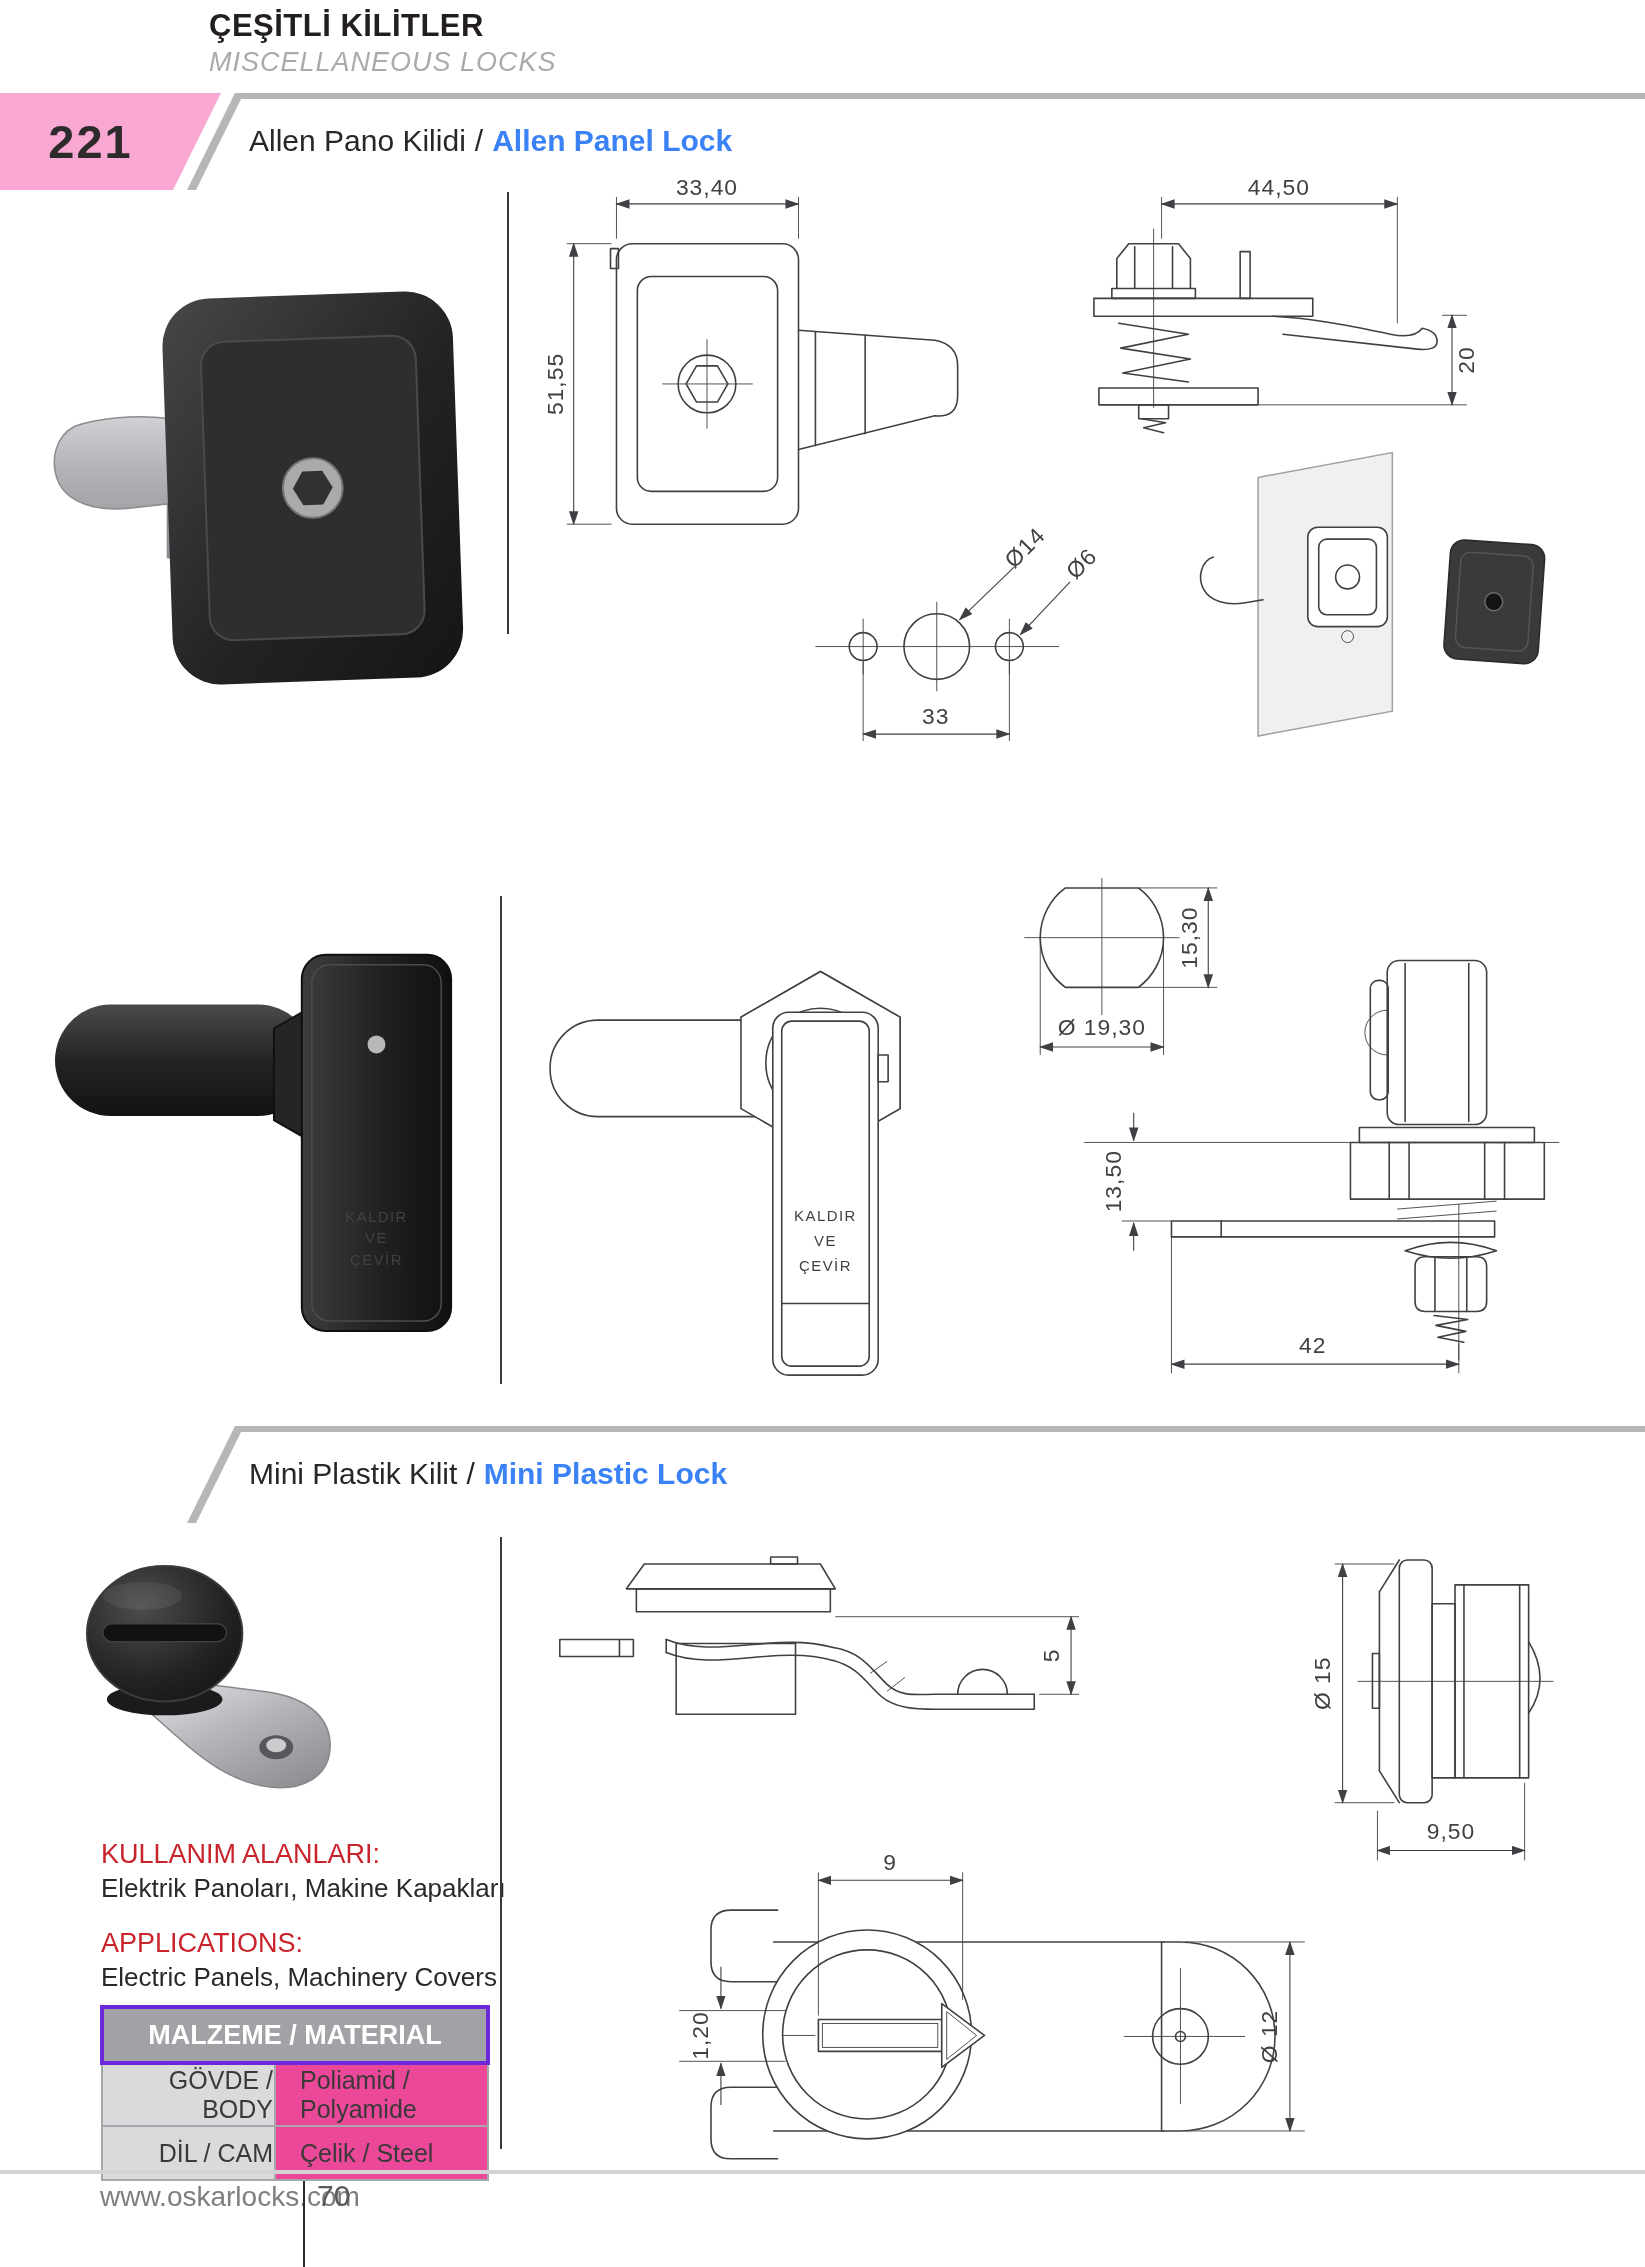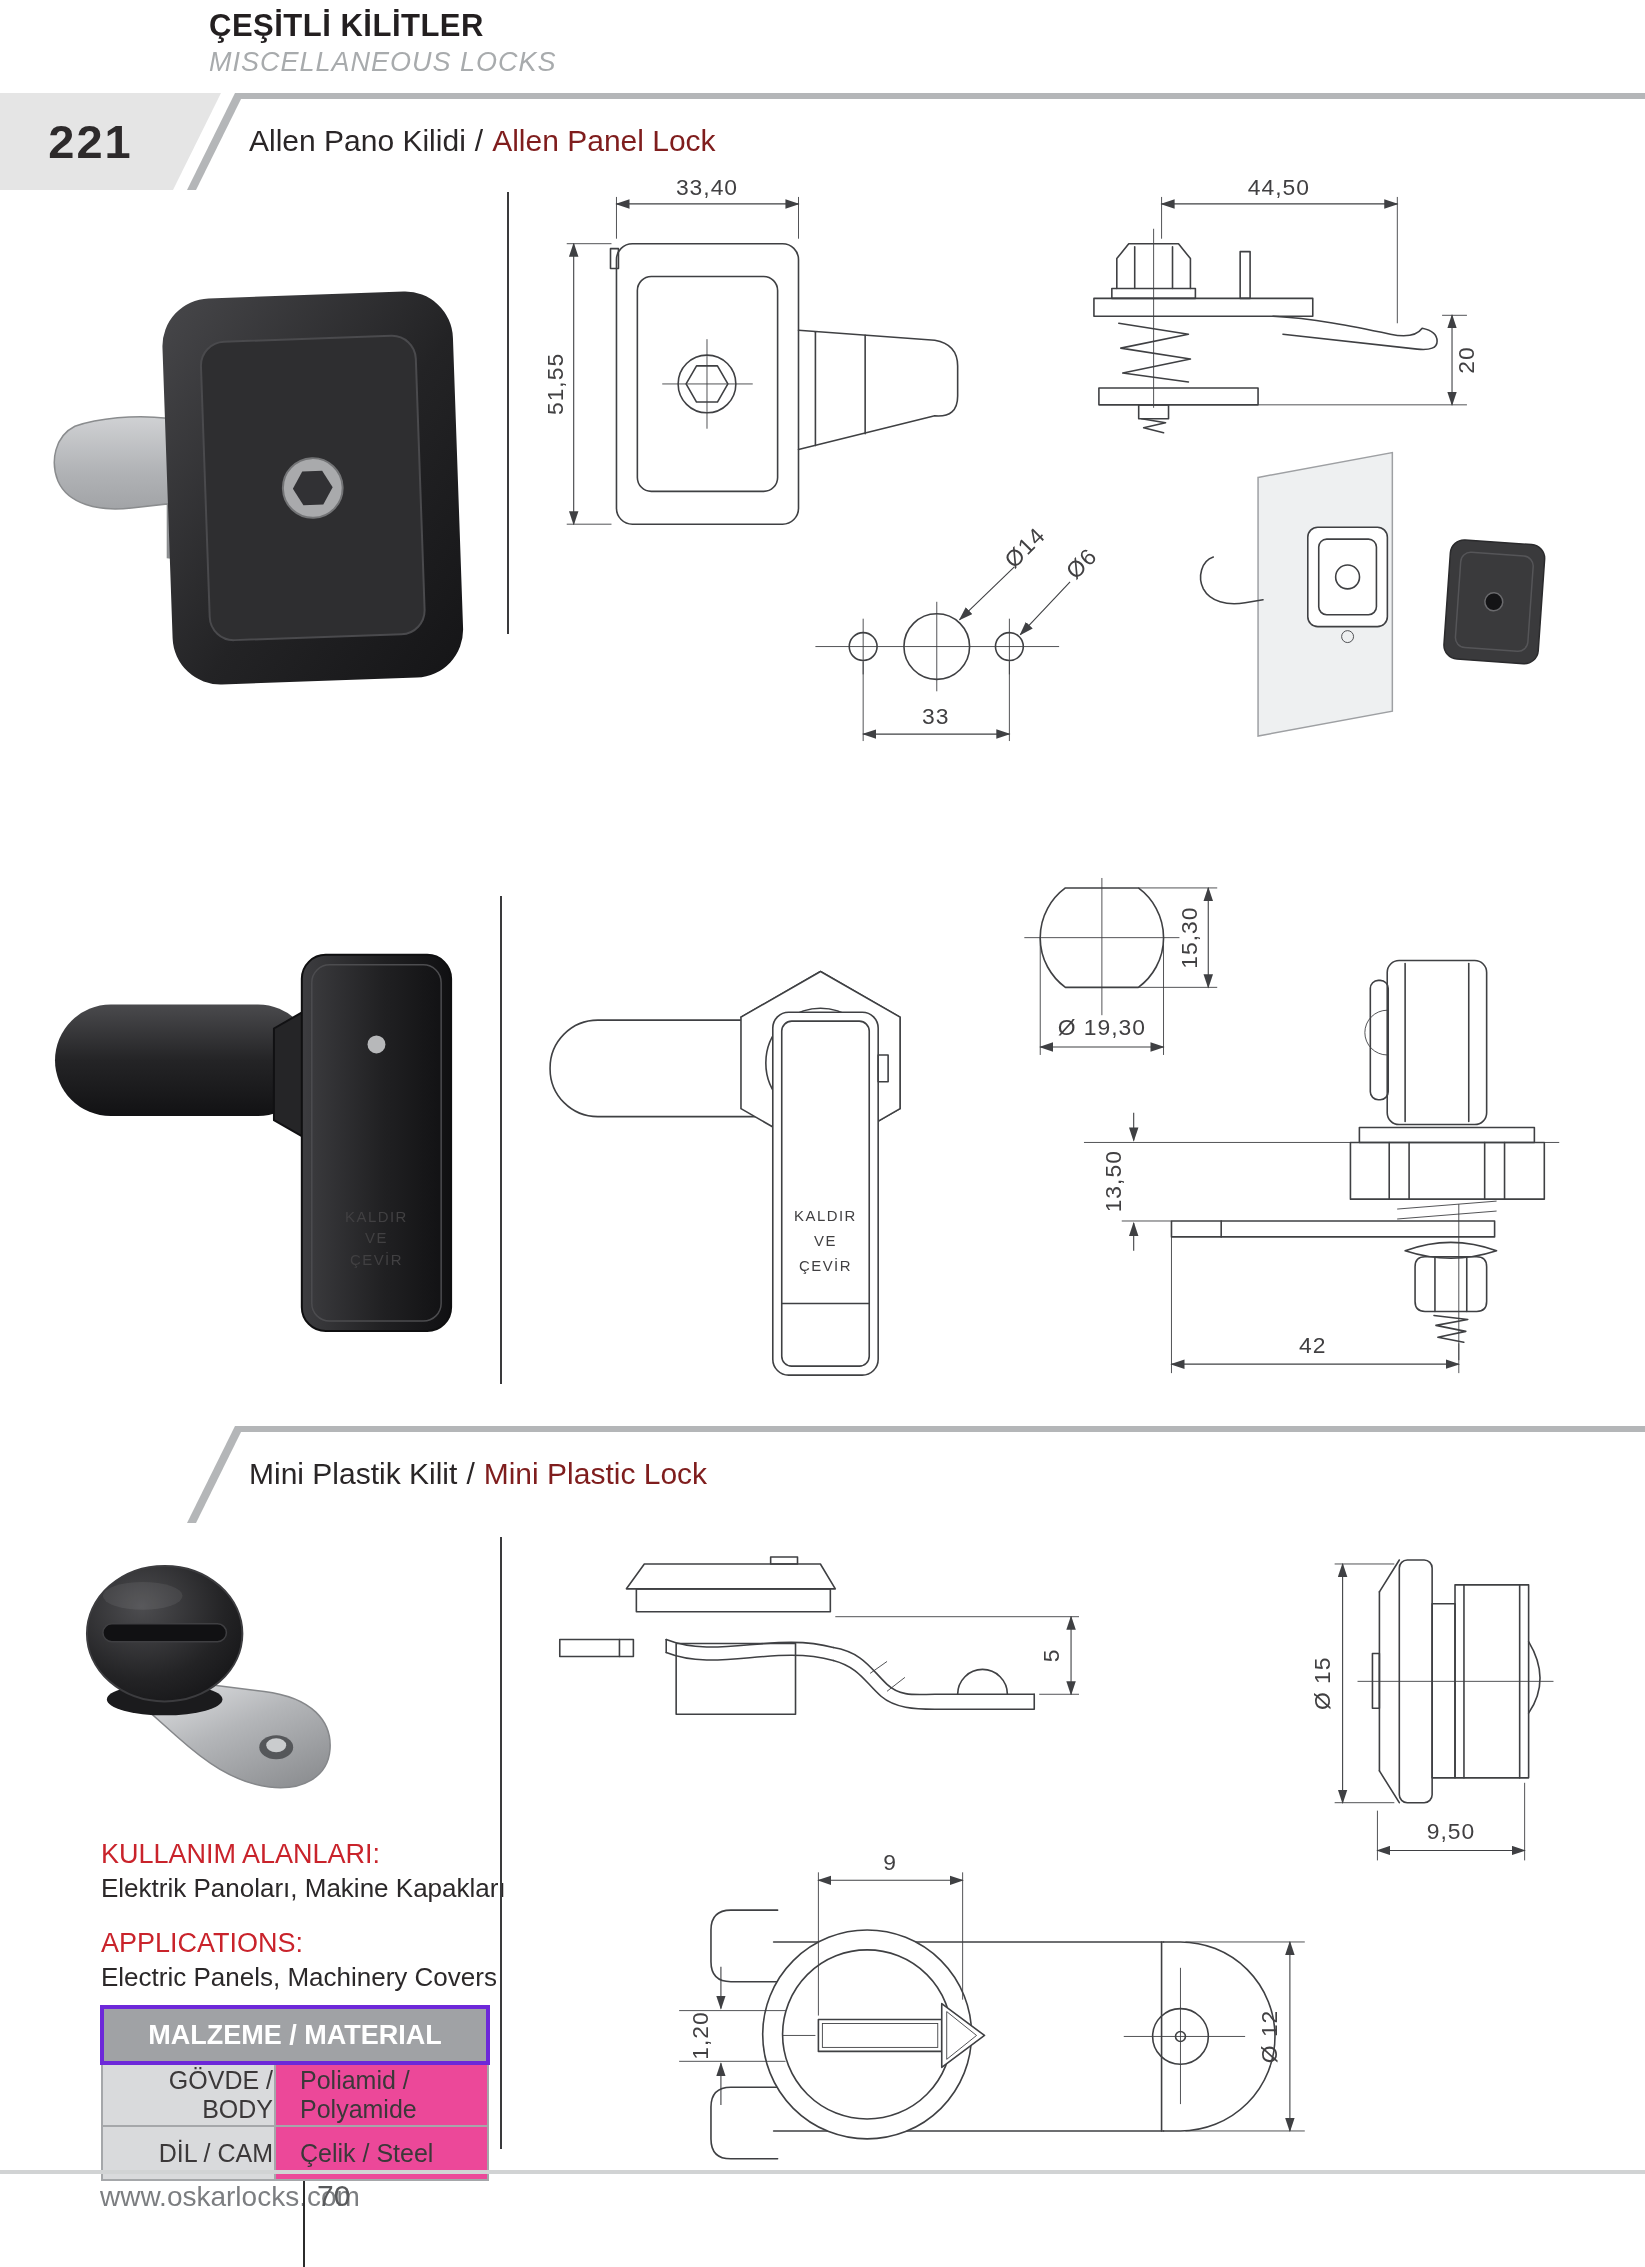--- a/index.html
+++ b/index.html
@@ -6,31 +6,31 @@
   .page{position:relative;width:1646px;height:2268px;background:#ffffff;overflow:hidden;
         font-family:"Liberation Sans",sans-serif;color:#231f20;margin:0 auto;}
 
   
   .hdr{position:absolute;left:209px;top:8px;}
   .hdr .t1{font-size:31px;font-weight:bold;letter-spacing:0.5px;color:#231f20;}
   .hdr .t2{font-size:27px;font-style:italic;color:#a8abad;letter-spacing:1px;margin-top:3px;}
 
   
   .banner{position:absolute;left:0;width:1646px;height:97px;}
-  .banner .block{position:absolute;left:0;top:0;width:221px;height:97px;background:#e5e5e5;
+  .banner .block{position:absolute;left:0;top:0;width:221px;height:97px;background:#f9a8d4;
                  clip-path:polygon(0 0,221px 0,173px 100%,0 100%);
                  display:flex;align-items:center;justify-content:center;padding-right:40px;box-sizing:border-box;}
   .banner .num{font-size:47px;font-weight:bold;color:#2d2a2b;letter-spacing:2px;}
   .banner .stripe{position:absolute;left:0;top:0;width:245px;height:97px;background:#b4b6b8;
                   clip-path:polygon(235px 0,244px 0,196px 100%,187px 100%);}
   .banner .topline{position:absolute;left:239px;right:0;top:0;height:6px;background:#b4b6b8;}
   .banner .title{position:absolute;left:249px;top:50%;transform:translateY(-52%);
                  font-size:30px;white-space:nowrap;}
   .banner .title .t-dark{color:#2a2627;}
-  .banner .title .t-gray{color:#7f1d1d;}
+  .banner .title .t-gray{color:#3b82f6;font-weight:bold;}
   .banner .title span{margin-right:9px;}
 
   
   .vdiv{position:absolute;width:2px;background:#3a3a3c;}
   .foot-rule{position:absolute;left:0;right:0;top:2170px;height:4px;background:#d1d3d4;}
   .foot-site{position:absolute;left:100px;top:2181px;font-size:28px;color:#7c7e81;}
   .foot-vline{position:absolute;left:303px;top:2181px;width:2px;height:87px;background:#2b2b2b;}
   .foot-num{position:absolute;left:317px;top:2179px;font-size:30px;color:#58595b;}
 
   

